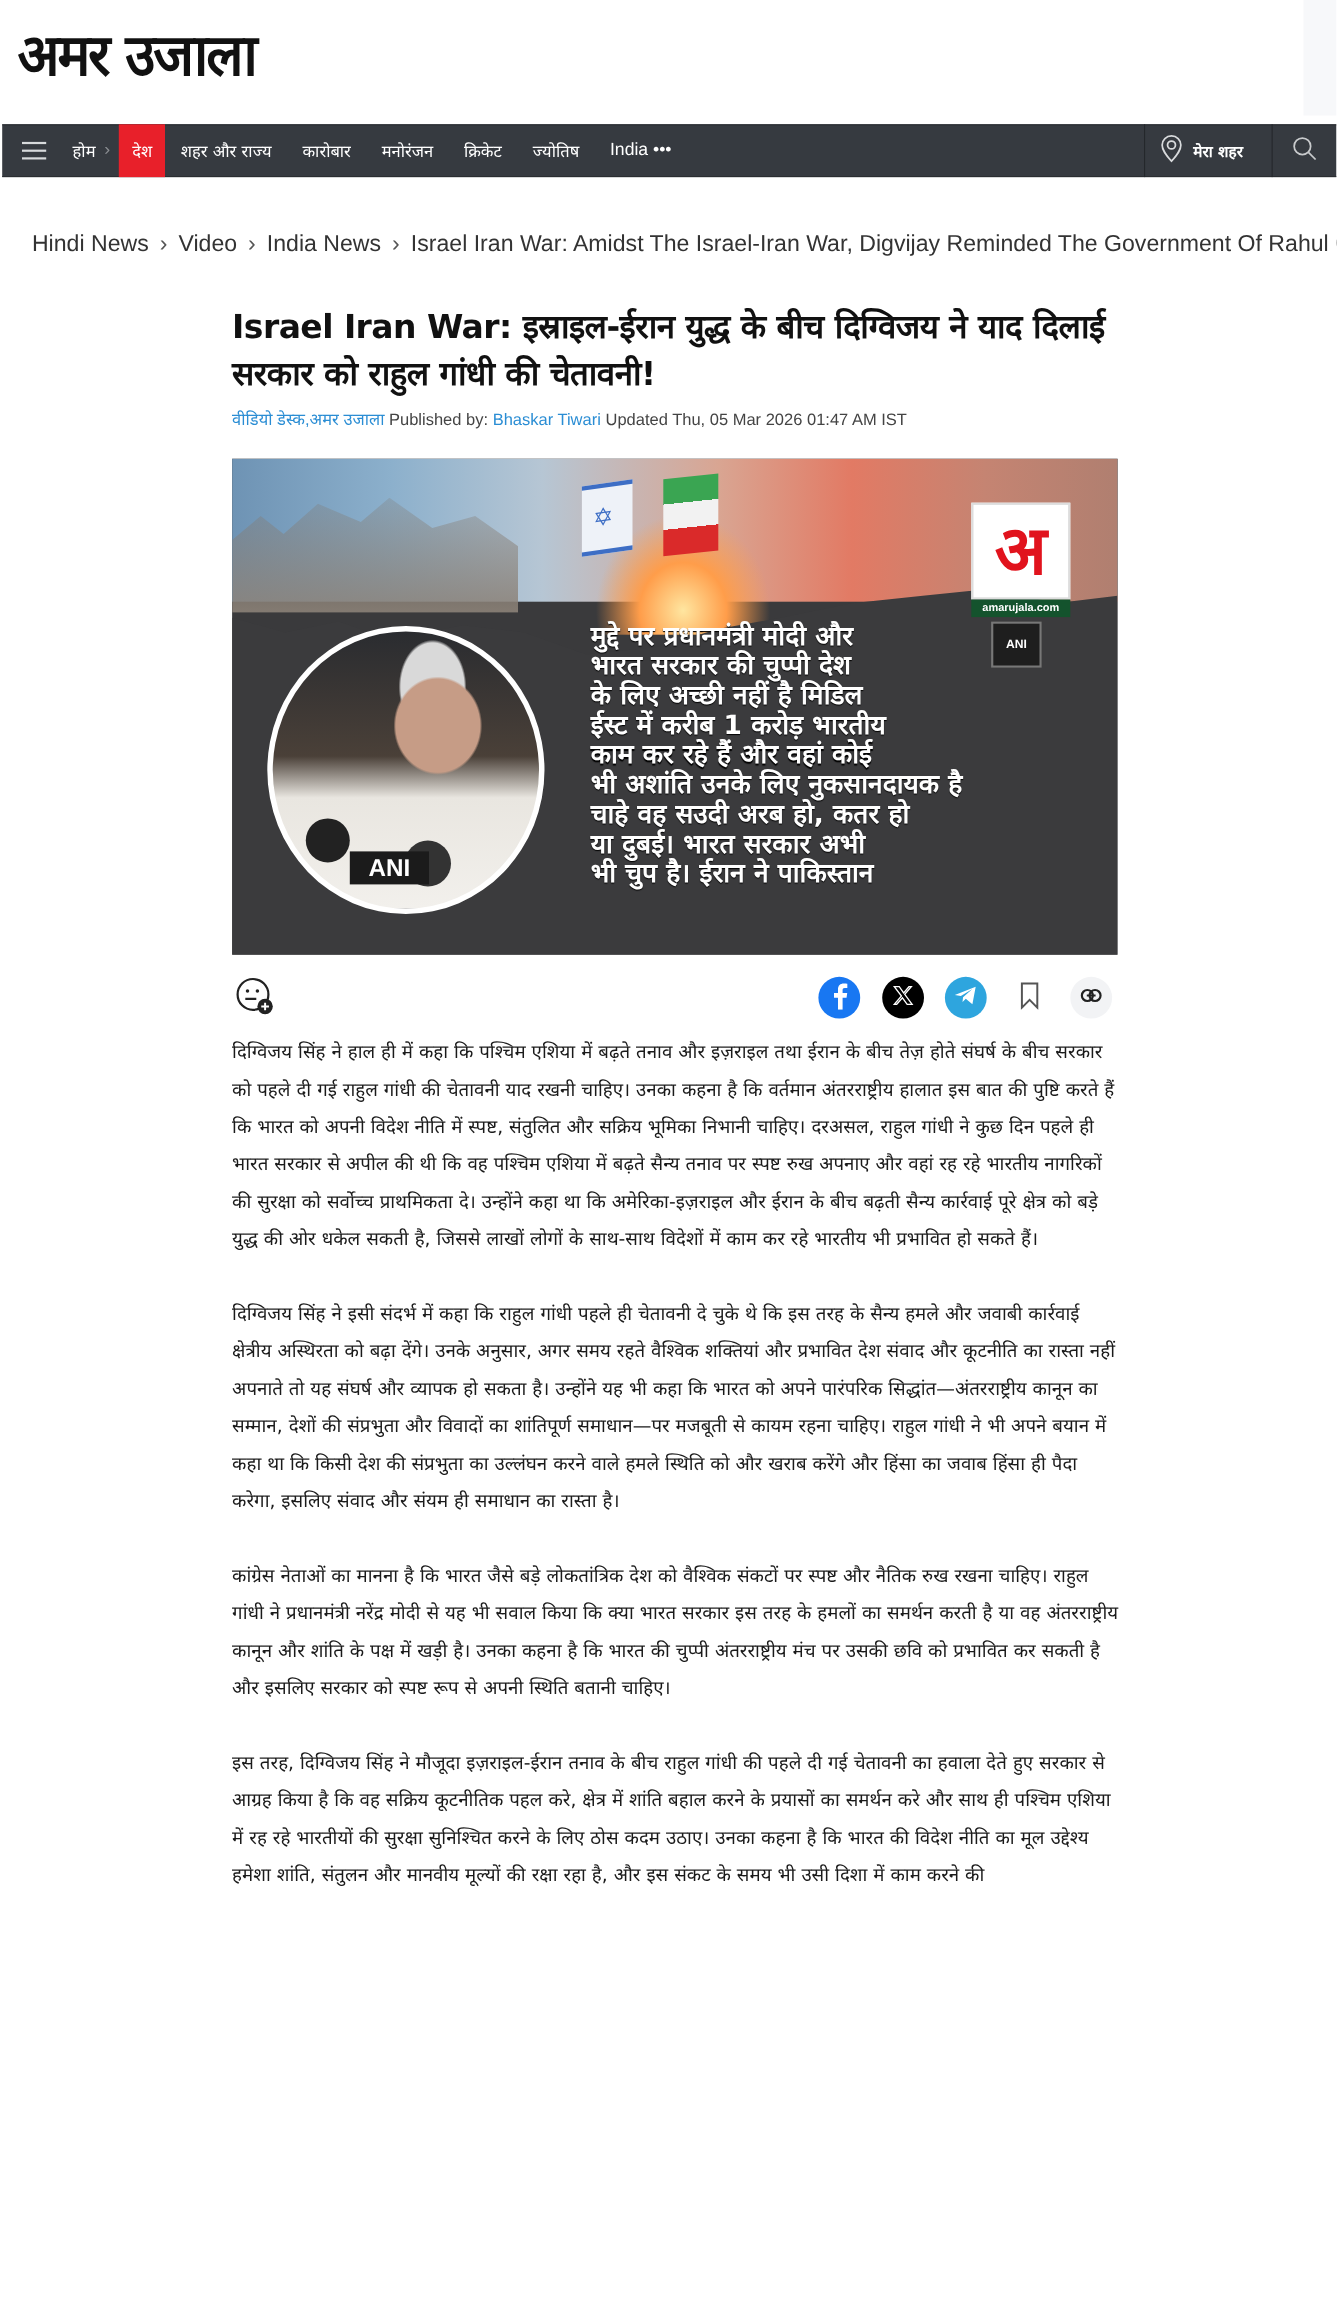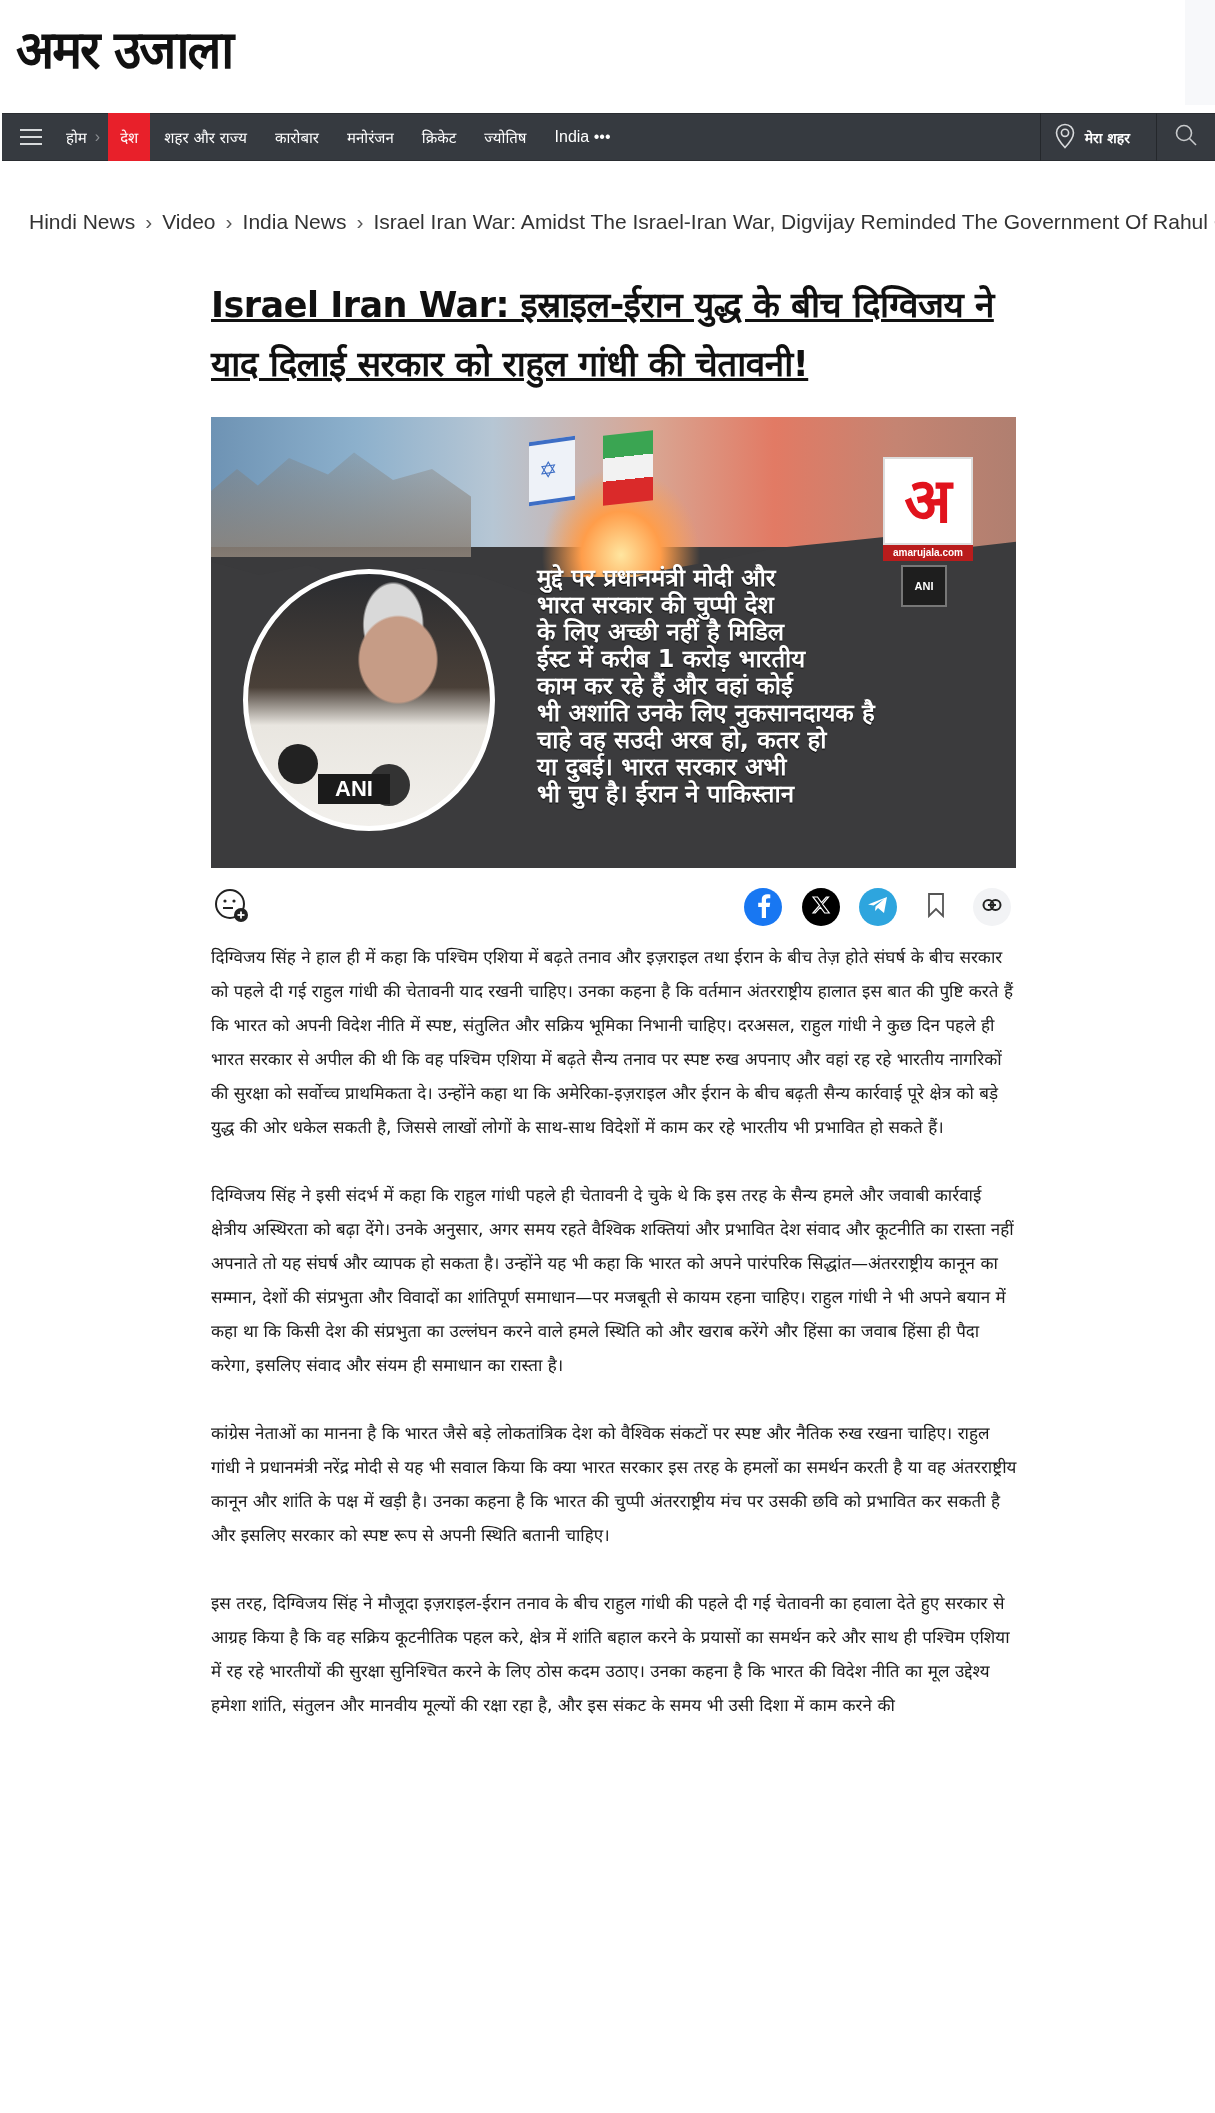--- a/index.html
+++ b/index.html
@@ -19,37 +19,37 @@
   .nav .item.active { background: #e8202a; padding: 4px 12px; }
   .nav .item.more { font-family: "Liberation Sans", sans-serif; font-size: 16px; }
   .nav .spacer { flex: 1; }
   .nav .city { height: 48px; display: flex; align-items: center; gap: 10px; padding: 0 26px 0 14px; border-left: 1px solid #24272b; border-right: 1px solid #24272b; color: #ffffff; font-family: "DejaVu Sans", sans-serif; font-size: 14px; font-weight: bold; }
   .nav .search { width: 58px; height: 48px; display: flex; align-items: center; justify-content: center; }
 
   .breadcrumb { position: absolute; left: 18px; top: 210px; font-size: 21px; color: #333; white-space: nowrap; margin-left: 11px; }
   .breadcrumb .crumb-sep { color: #555; margin: 0 10px; }
 
   .article { position: absolute; left: 211px; top: 276px; width: 806px; }
-  .title { font-family: "DejaVu Sans", sans-serif; font-weight: bold; font-size: 35px; line-height: 59px; color: #111; letter-spacing: -0.5px; text-decoration: underline; }
+  .title { font-family: "DejaVu Sans", sans-serif; font-weight: bold; font-size: 30px; line-height: 43px; color: #111; letter-spacing: -0.5px; }
   .byline { margin-top: 8px; font-size: 15px; color: #444; white-space: nowrap; }
   .byline .link { color: #2a8dd4; }
 
   .hero { position: absolute; left: 211px; top: 417px; width: 805px; height: 451px; overflow: hidden; background: #3a3a3c; }
   .hero .sky { position: absolute; left: 0; top: 0; width: 805px; height: 130px;
     background: linear-gradient(90deg, #6e93b4 0%, #8cb0cc 18%, #b6c6d4 35%, #d9a592 55%, #e27a64 70%, #c58472 85%, #b07f70 100%); }
   .hero .rubble { position: absolute; left: 0; top: 30px; width: 260px; height: 110px; background: linear-gradient(180deg, rgba(120,110,100,0.2), rgba(140,130,120,0.9)); clip-path: polygon(0 40%, 10% 20%, 18% 35%, 30% 10%, 45% 25%, 55% 5%, 70% 30%, 85% 20%, 100% 45%, 100% 100%, 0 100%); }
   .hero .blast { position: absolute; left: 330px; top: 50px; width: 160px; height: 110px; background: radial-gradient(ellipse at 50% 80%, #ffe6a0 0%, #ff9d4a 35%, rgba(255,120,60,0) 70%); }
   .hero .flag-il { position: absolute; left: 318px; top: 22px; width: 46px; height: 64px; background: #eef2f8; transform: skewY(-8deg); border-top: 4px solid #3d6ec5; border-bottom: 4px solid #3d6ec5; }
   .hero .flag-il::after { content: "\2721"; position: absolute; left: 10px; top: 14px; font-size: 22px; color: #3d6ec5; }
   .hero .flag-ir { position: absolute; left: 392px; top: 16px; width: 50px; height: 70px; transform: skewY(-6deg); background: linear-gradient(180deg, #3aa552 0 33%, #f2f2f2 33% 66%, #da2a2a 66% 100%); }
   .hero .ground { position: absolute; left: 0; top: 118px; width: 805px; height: 333px;
     background: #3b3b3d;
     clip-path: polygon(0 8%, 6% 12%, 12% 9%, 18% 14%, 26% 10%, 33% 12%, 40% 18%, 48% 16%, 55% 11%, 62% 8%, 70% 4%, 78% 2%, 86% 0%, 93% 4%, 100% 2%, 100% 100%, 0 100%); }
   .hero .logo-badge { position: absolute; left: 672px; top: 40px; width: 90px; height: 88px; background: #fff; border: 2px solid #ddd; display: flex; align-items: center; justify-content: center; color: #e1131d; font-family: "DejaVu Sans", sans-serif; font-weight: 900; font-size: 62px; line-height: 1; }
-  .hero .logo-url { position: absolute; left: 672px; top: 128px; width: 90px; height: 16px; background: #b91c1c; color: #fff; font-size: 10px; font-weight: bold; text-align: center; line-height: 16px; }
+  .hero .logo-url { position: absolute; left: 672px; top: 128px; width: 90px; height: 16px; background: #14532d; color: #fff; font-size: 10px; font-weight: bold; text-align: center; line-height: 16px; }
   .hero .ani-badge { position: absolute; left: 690px; top: 148px; width: 46px; height: 42px; background: #1e1e1e; border: 2px solid #777; color: #fff; font-size: 11px; font-weight: bold; display: flex; align-items: center; justify-content: center; transform: rotate(0deg); }
   .hero .portrait { position: absolute; left: 32px; top: 152px; width: 252px; height: 262px; border-radius: 50%; border: 5px solid #fff; overflow: hidden;
     background: radial-gradient(ellipse at 62% 34%, #c69c86 0 18%, rgba(0,0,0,0) 19%),
                 radial-gradient(ellipse at 60% 20%, #d9d9d9 0 14%, rgba(0,0,0,0) 15%),
                 linear-gradient(180deg, #2a2c30 0%, #4a4038 45%, #e9e6e0 60%, #f2f0ec 100%); }
   .hero .portrait .ani-tag { position: absolute; left: 70px; top: 200px; width: 72px; height: 30px; background: #1b1b1b; color: #fff; font-weight: bold; font-size: 22px; line-height: 30px; text-align: center; }
   .hero .portrait .mic1 { position: absolute; left: 30px; top: 170px; width: 40px; height: 40px; border-radius: 50%; background: #222; }
   .hero .portrait .mic2 { position: absolute; left: 120px; top: 190px; width: 42px; height: 42px; border-radius: 50%; background: #333; }
   .hero .caption { position: absolute; left: 326px; top: 148px; width: 410px; color: #fff; font-family: "DejaVu Sans", sans-serif; font-weight: bold; font-size: 24px; line-height: 27px; white-space: pre-line; text-shadow: 0 1px 1px #000; }
 
@@ -108,20 +108,26 @@
     </span>
   </div>
 </div>
 
 <div class="breadcrumb">
   <span>Hindi News</span><span class="crumb-sep">›</span><span>Video</span><span class="crumb-sep">›</span><span>India News</span><span class="crumb-sep">›</span><span>Israel Iran War: Amidst The Israel-Iran War, Digvijay Reminded The Government Of Rahul Gandhi's Warning!</span>
 </div>
 
 <div class="article">
   <h1 class="title">Israel Iran War: इस्राइल-ईरान युद्ध के बीच दिग्विजय ने याद दिलाई सरकार को राहुल गांधी की चेतावनी!</h1>
+  <div class="byline">
+    <span class="link">वीडियो डेस्क,अमर उजाला</span>
+    <span>Published by:</span>
+    <span class="link">Bhaskar Tiwari</span>
+    <span>Updated Thu, 05 Mar 2026 01:47 AM IST</span>
+  </div>
 </div>
 
 <div class="hero">
   <div class="sky"></div>
   <div class="rubble"></div>
   <div class="blast"></div>
   <div class="flag-il"></div>
   <div class="flag-ir"></div>
   <div class="ground"></div>
   <div class="logo-badge">अ</div>

